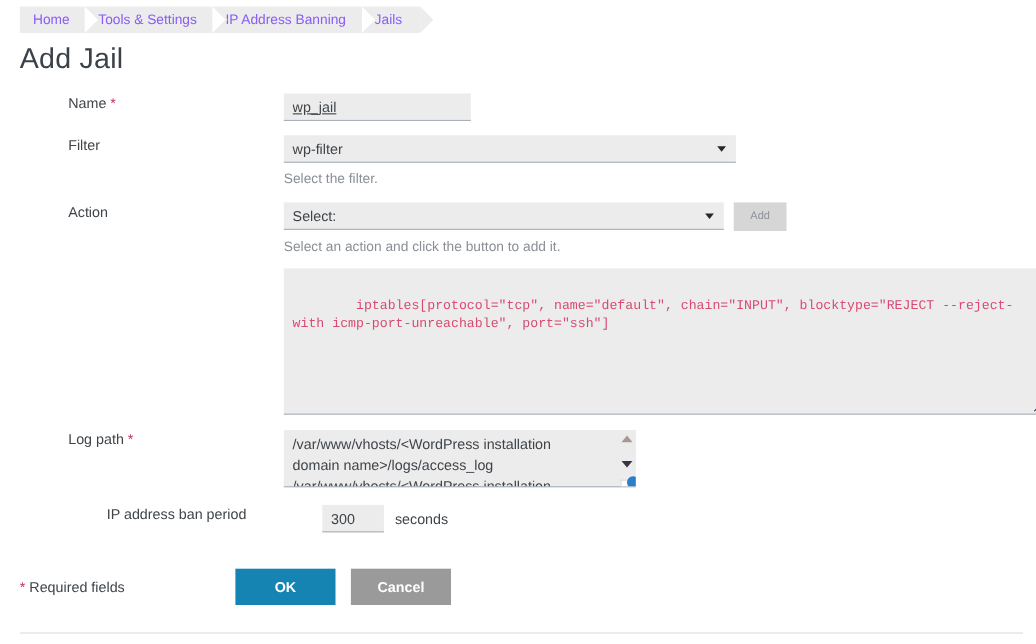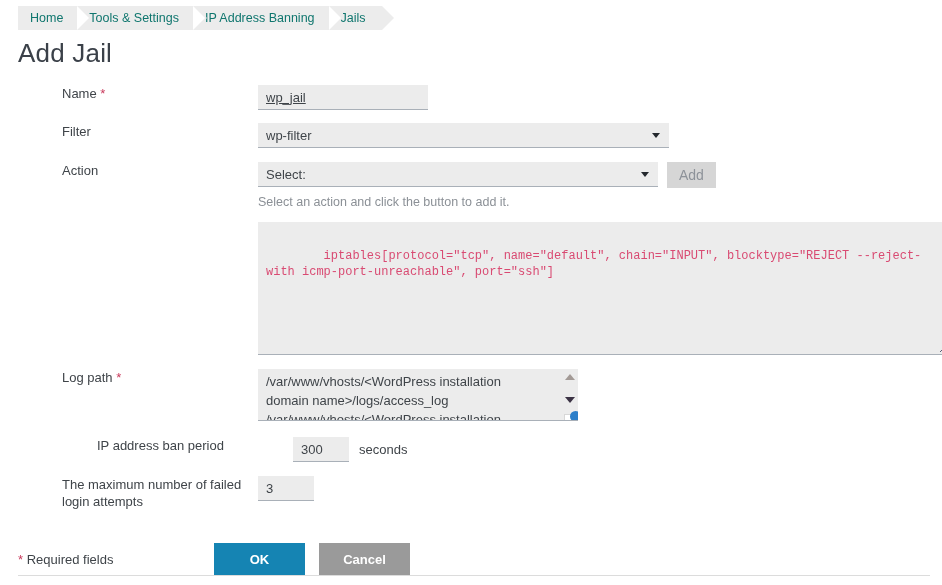--- a/index.html
+++ b/index.html
@@ -25,21 +25,21 @@
     margin: 6px 0 0 18px;
     width: fit-content;
   }
   .crumb {
     position: relative;
     background: #ececec;
     display: flex;
     align-items: center;
     padding: 0 16px 0 10px;
     font-size: 12.5px;
-    color: #0f766e;
+    color: #8b5cf6;
     white-space: nowrap;
     height: 24px;
     box-sizing: border-box;
   }
   .crumb:first-child { padding-left: 12px; }
   .crumb .tip {
     position: absolute;
     right: -12px;
     top: 0;
     width: 0;
@@ -148,21 +148,21 @@
     display: inline-block;
     vertical-align: top;
     margin-left: 9px;
     background: #d6d6d6;
     color: #8d9299;
     border: none;
     height: 26px;
     min-width: 48px;
     padding: 0 12px;
     font-family: "Liberation Sans", sans-serif;
-    font-size: 14px;
+    font-size: 10px;
     line-height: 26px;
     text-align: center;
     box-sizing: border-box;
   }
 
   .hint {
     font-size: 12.5px;
     color: #8b9096;
     margin-top: 6px;
     line-height: 16px;
@@ -368,20 +368,21 @@
     <div class="label">
       <span>Filter</span>
     </div>
     <div class="field">
       <div class="sel-wrap">
         <div class="sel filter">
           <span>wp-filter</span>
         </div>
         <span class="caret"></span>
       </div>
+      <div class="hint">Select the filter.</div>
     </div>
   </div>
 
   <div class="row" style="margin-top:14px;">
     <div class="label">
       <span>Action</span>
     </div>
     <div class="field">
       <div class="inline">
         <div class="sel-wrap">
@@ -423,26 +424,20 @@
   <div class="row" style="margin-top:16px;margin-left:35px;">
     <div class="label">
       <span>IP address ban period</span>
     </div>
     <div class="field inline">
       <input class="txt num" type="text" value="300" style="">
       <span class="suffix">seconds</span>
     </div>
   </div>
 
-  <div class="row" style="margin-top:14px;">
-    <div class="label">The maximum number of failed login attempts</div>
-    <div class="field">
-      <input class="txt num2" type="text" value="3" style="">
-    </div>
-  </div>
 
   <div class="divider" style="top:490px;"></div>
 
   <div class="footer" style="margin-top:33px;">
     <div class="req-note">
       <span class="req">*</span><span> Required fields</span>
     </div>
     <div class="btn ok">OK</div>
     <div class="btn cancel">Cancel</div>
   </div>

